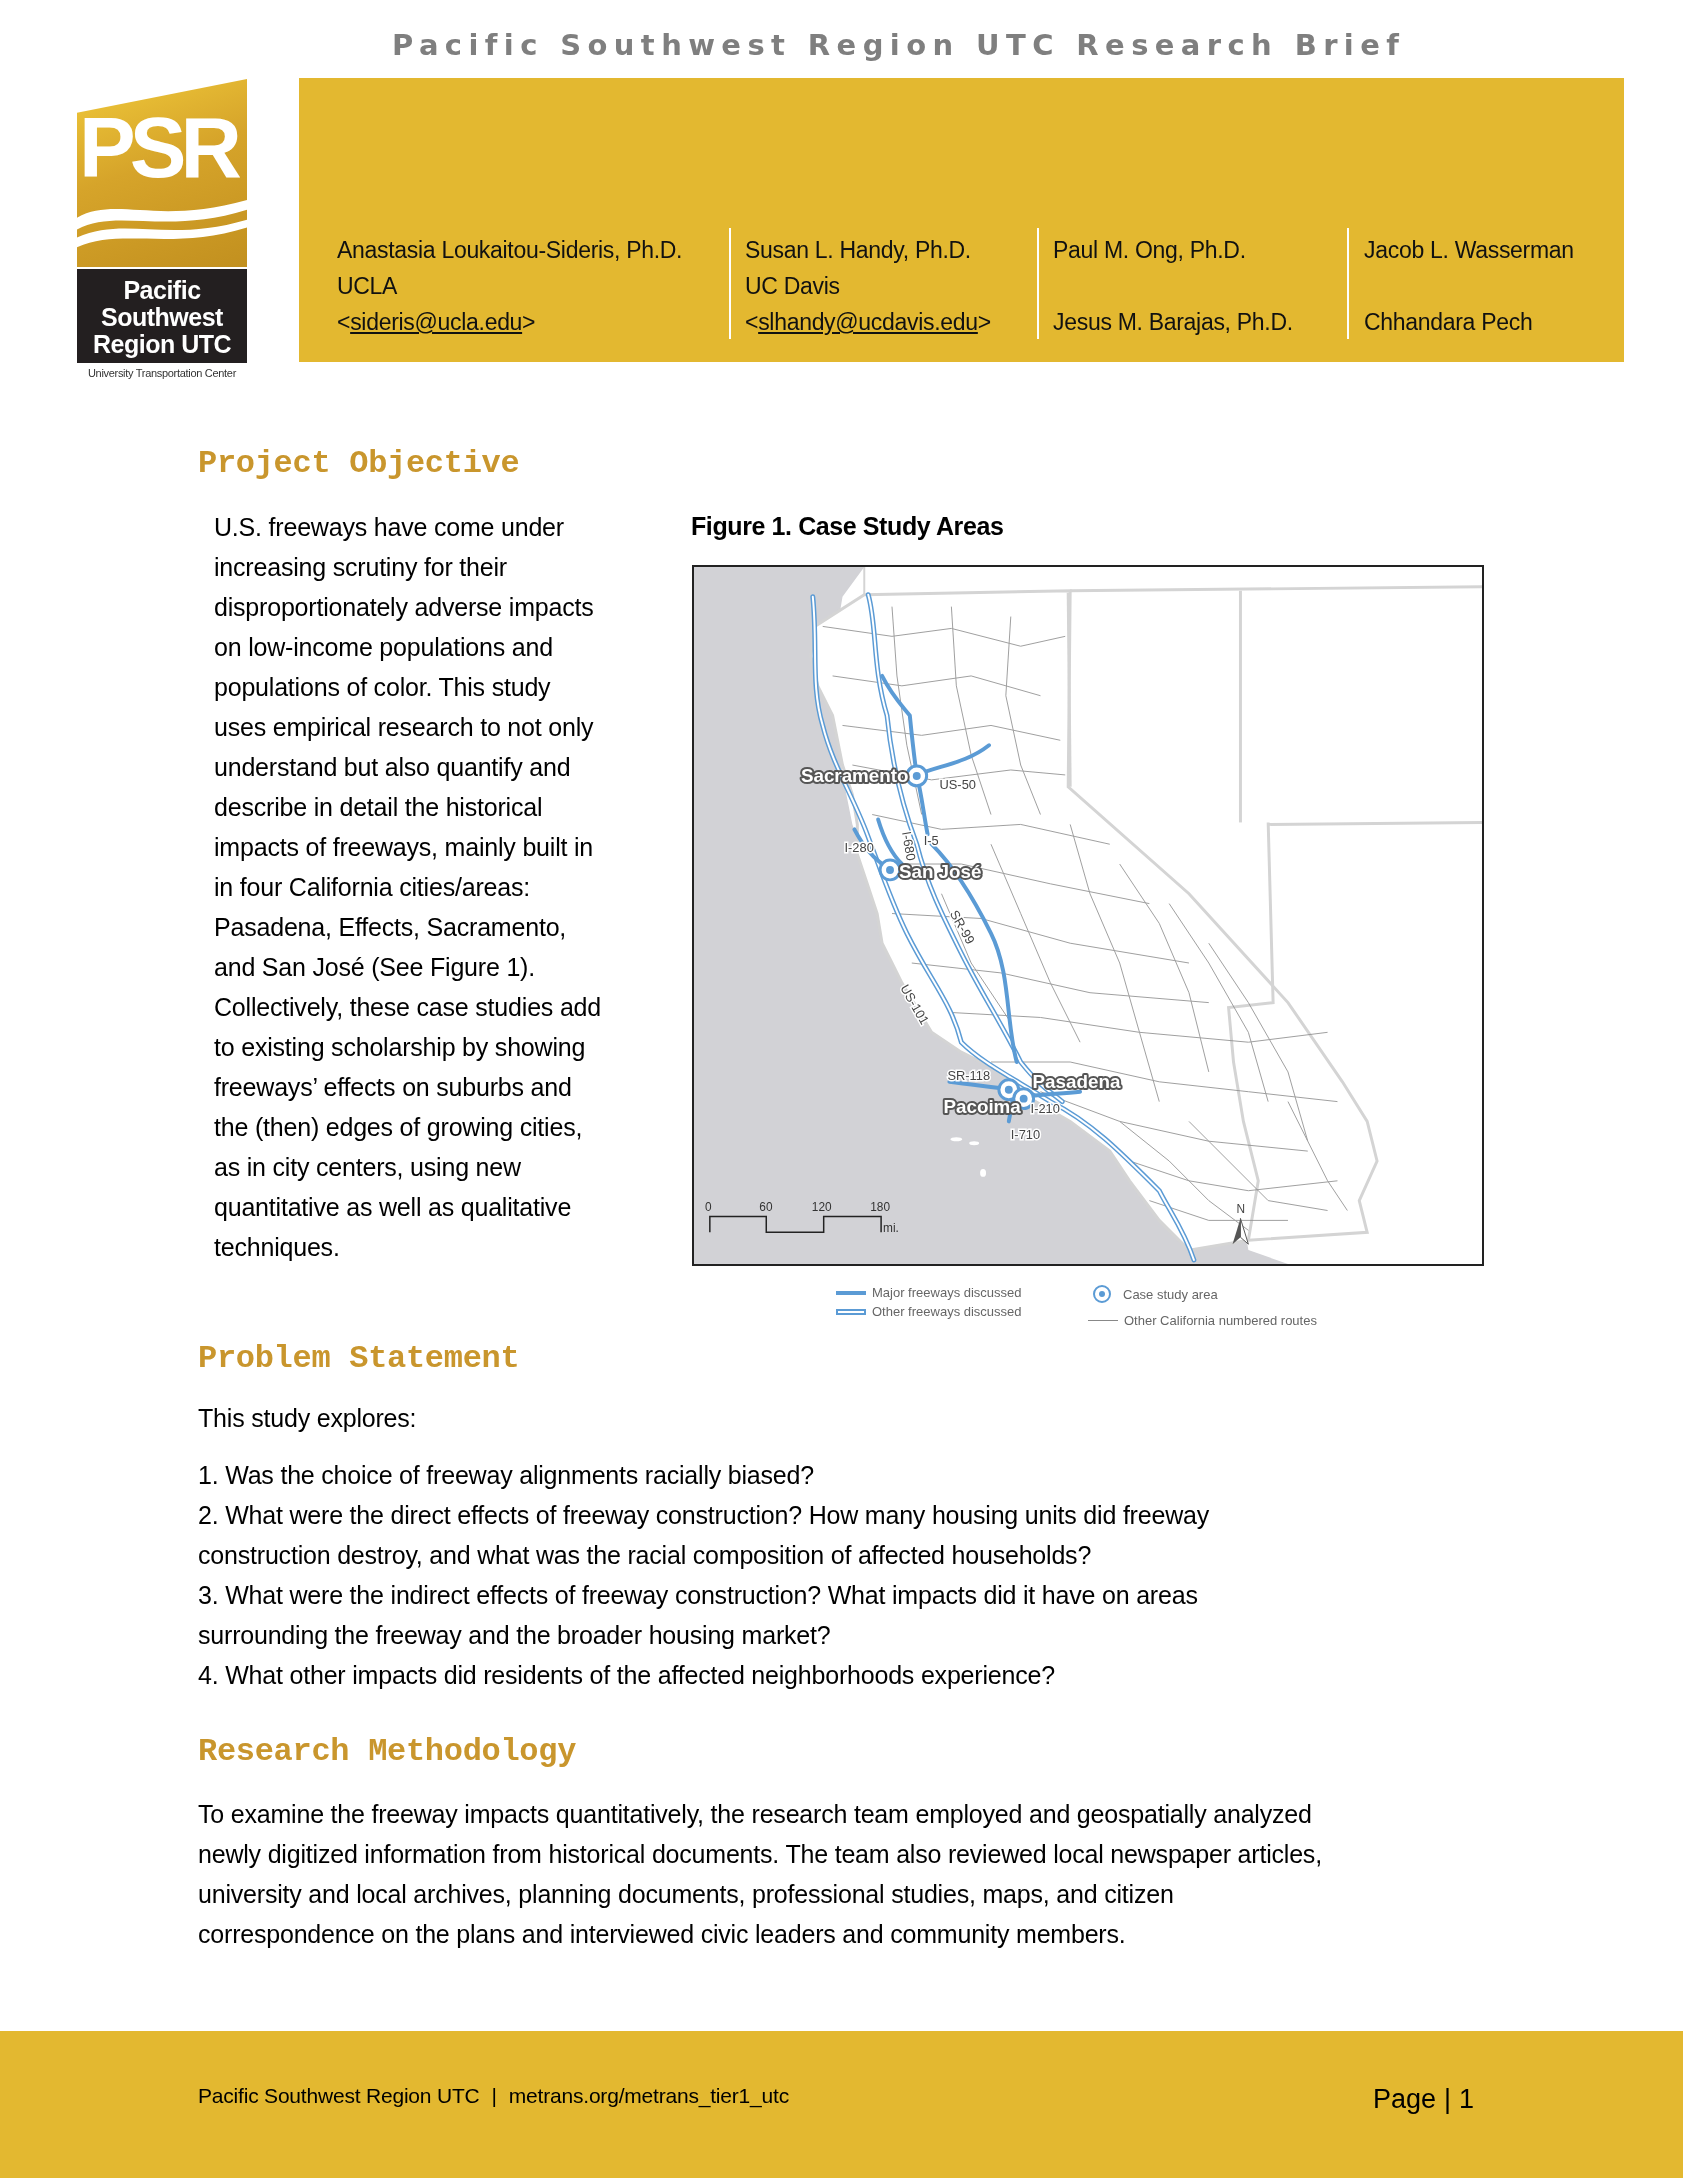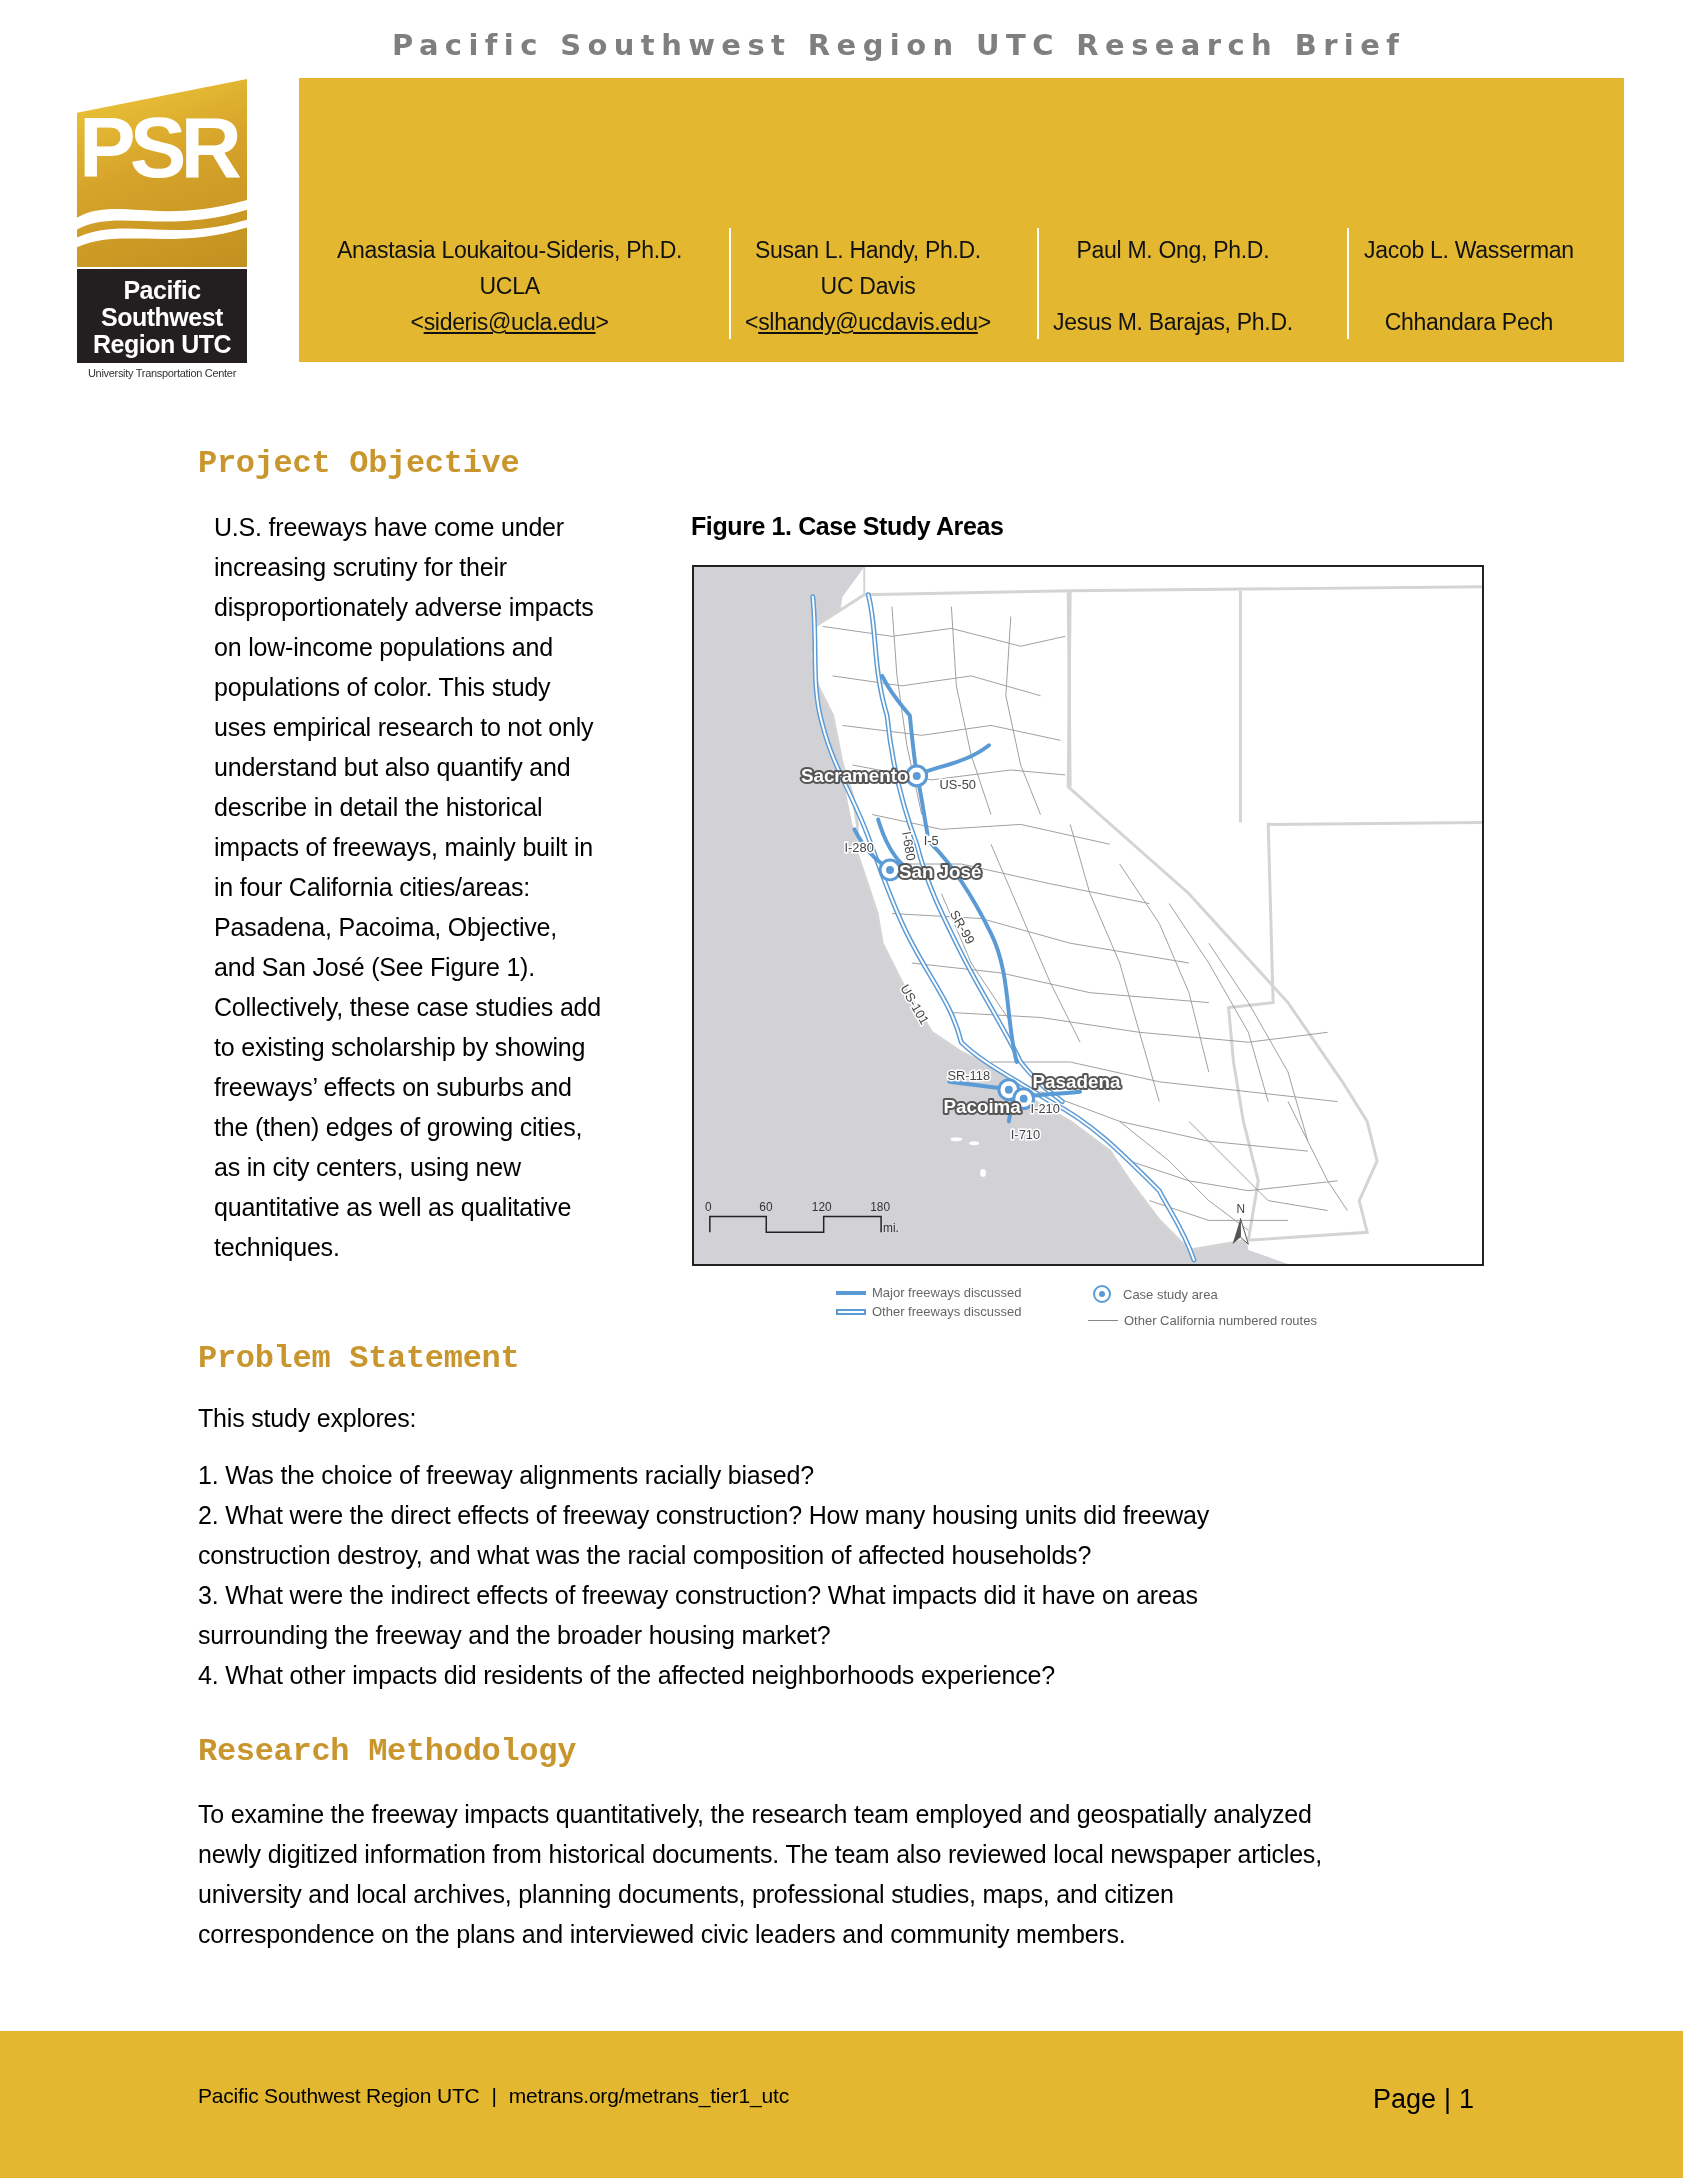--- a/index.html
+++ b/index.html
@@ -15,21 +15,21 @@
   .logo-psr { position:absolute; left:2px; top:26px; font-family:"Liberation Sans", sans-serif; font-weight:bold; font-size:85px; color:#fff; letter-spacing:-6px; line-height:1; }
   .logo-waves { position:absolute; left:0; top:117px; width:170px; height:69px; }
   .logo-dark { width:170px; height:94px; background:#231f20; margin-top:2px; color:#fff; text-align:center;
                font-family:"Liberation Sans", sans-serif; font-weight:bold; font-size:25px; line-height:27px; padding-top:8px; box-sizing:border-box; letter-spacing:-0.5px; }
   .logo-caption { width:170px; text-align:center; font-size:11px; color:#333; margin-top:4px; letter-spacing:-0.3px; }
   
   .band { left:299px; top:78px; width:1325px; height:284px; background:#e3b830; }
   .band-title { position:absolute; left:44px; top:14px; width:1228px; font-family:"Liberation Sans", sans-serif; font-weight:bold;
                 font-size:42px; line-height:65px; color:#000; letter-spacing:-0.6px; }
   .author-col { position:absolute; top:154px; font-size:23px; line-height:36px; color:#111; letter-spacing:-0.3px; white-space:nowrap; }
-  .author-col .line { height:36px;text-align:center; }
+  .author-col .line { height:36px; }
   .author-col a { color:#111; text-decoration:underline; }
   .divider { position:absolute; top:150px; width:2px; height:111px; background:#fff; }
   
   .heading { font-family:Liberation Mono, monospace; font-weight:bold; font-size:32px; color:#c9962d; white-space:nowrap; letter-spacing:-0.3px; }
   .body-text { font-size:25px; color:#000; white-space:nowrap; letter-spacing:-0.2px; }
   .obj-lines .line { height:40px; line-height:40px; }
   .fig-caption { font-family:"Liberation Sans", sans-serif; font-weight:bold; font-size:25px; white-space:nowrap; letter-spacing:-0.4px; }
   .map-frame { left:692px; top:565px; width:792px; height:701px; border:2px solid #222; box-sizing:border-box; background:#ffffff; overflow:hidden; }
   .legend { left:832px; top:1283px; width:554px; height:50px; font-size:13px; color:#666; }
   .legend .item { position:absolute; display:flex; align-items:center; white-space:nowrap; }
@@ -95,21 +95,21 @@
   <div class="line">U.S. freeways have come under</div>
   <div class="line">increasing scrutiny for their</div>
   <div class="line">disproportionately adverse impacts</div>
   <div class="line">on low-income populations and</div>
   <div class="line">populations of color. This study</div>
   <div class="line">uses empirical research to not only</div>
   <div class="line">understand but also quantify and</div>
   <div class="line">describe in detail the historical</div>
   <div class="line">impacts of freeways, mainly built in</div>
   <div class="line">in four California cities/areas:</div>
-  <div class="line">Pasadena, Pacoima, Objective,</div>
+  <div class="line">Pasadena, Effects, Sacramento,</div>
   <div class="line">and San José (See Figure 1).</div>
   <div class="line">Collectively, these case studies add</div>
   <div class="line">to existing scholarship by showing</div>
   <div class="line">freeways’ effects on suburbs and</div>
   <div class="line">the (then) edges of growing cities,</div>
   <div class="line">as in city centers, using new</div>
   <div class="line">quantitative as well as qualitative</div>
   <div class="line">techniques.</div>
 </div>
 

